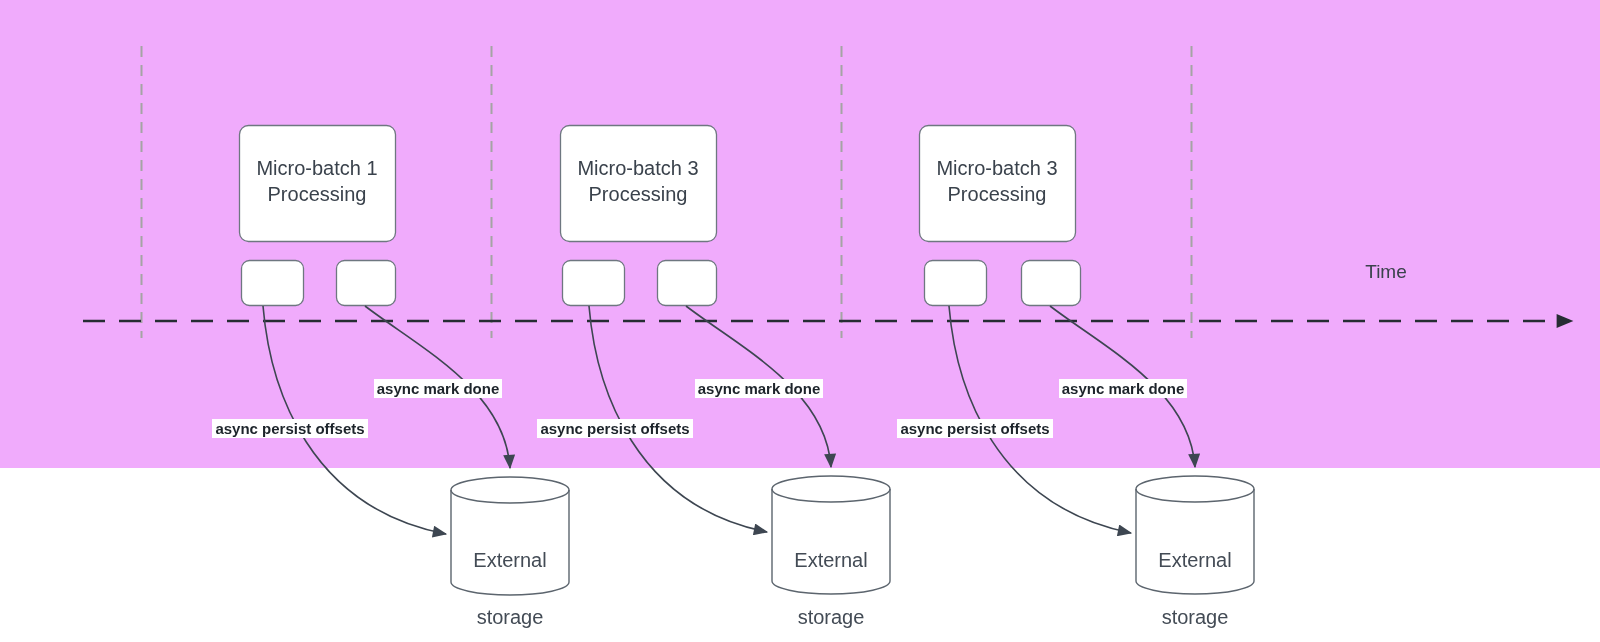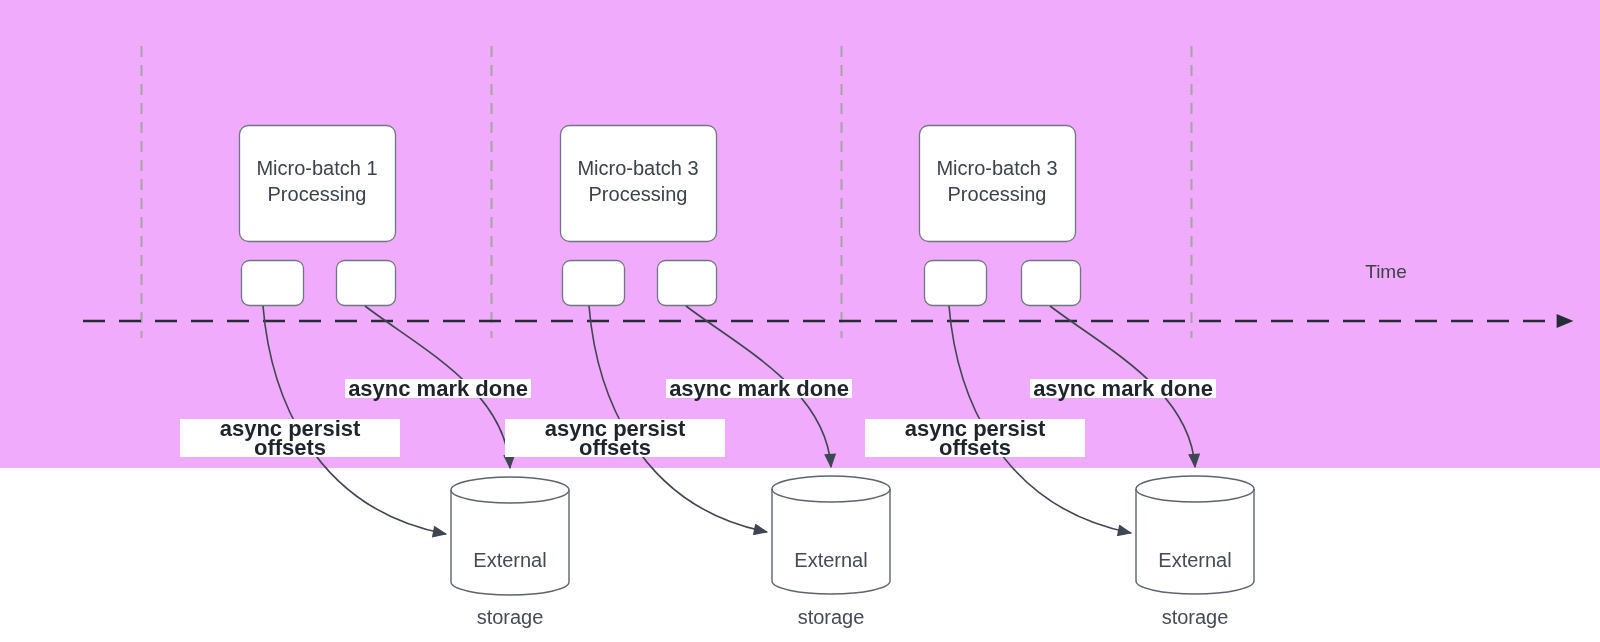--- a/index.html
+++ b/index.html
@@ -35,21 +35,21 @@
     line-height: 26px;
   }
   .box-label span { display: block; }
   .storage-label {
     font-size: 20px;
     line-height: 27px;
     color: #434b55;
   }
   .storage-label span { display: block; margin-top: 30px; }
   .arrow-label {
-    font-size: 22px;
+    font-size: 15px;
     font-weight: bold;
     color: #1d242b;
     line-height: 19px;
   }
   .arrow-label .bg {
     background: #ffffff;
     padding: 0 3px;
     display: inline-block;
   }
   .time-label {

